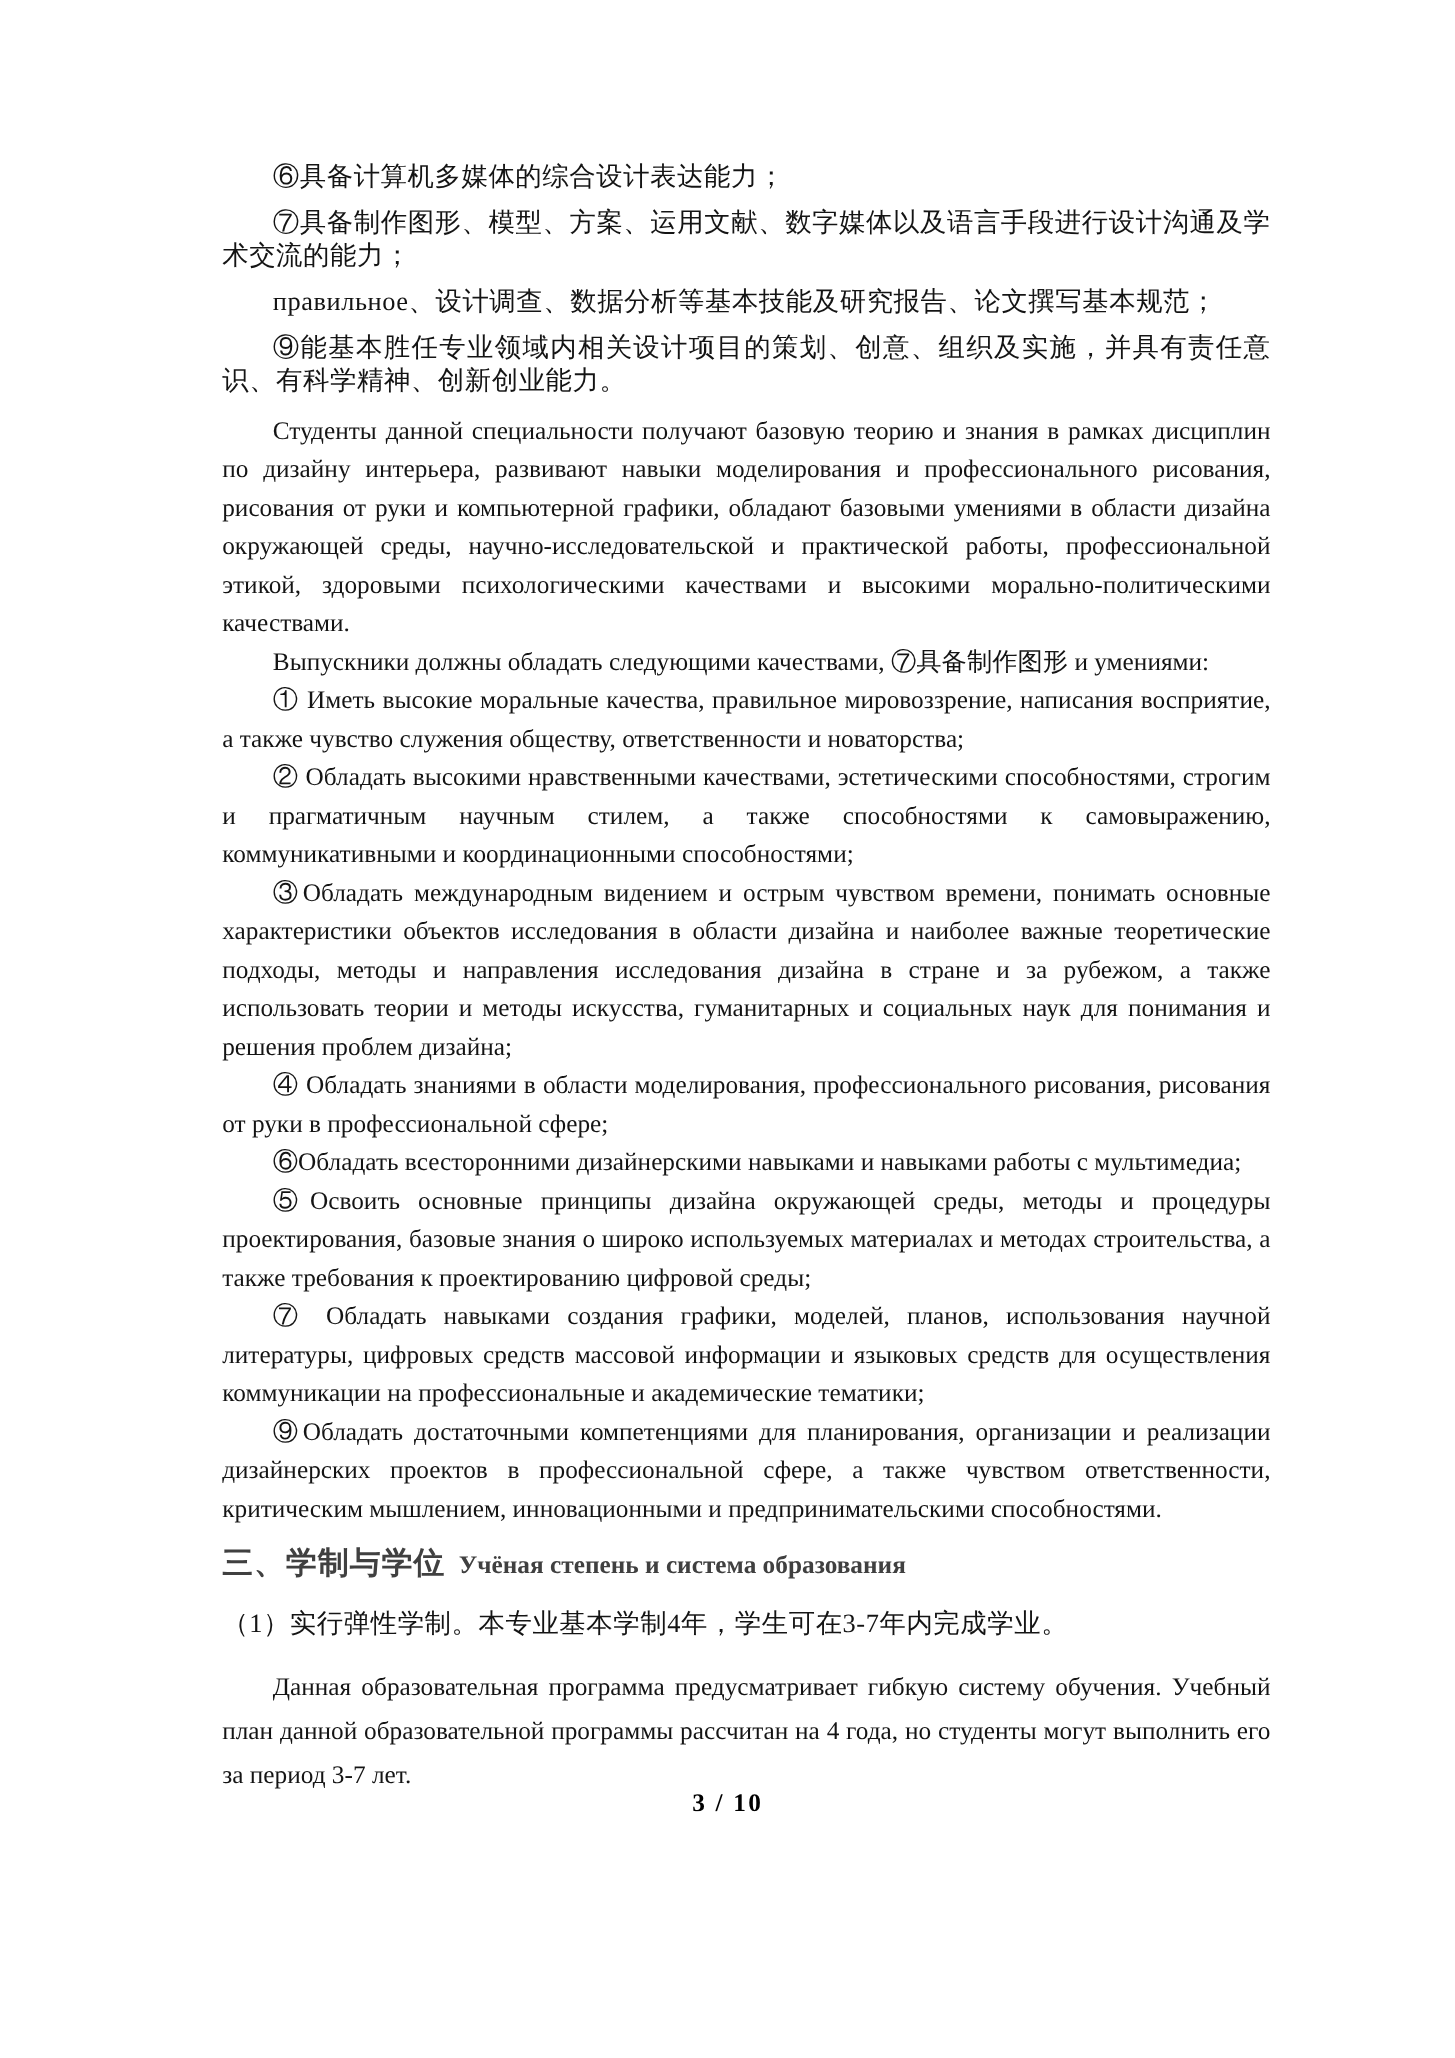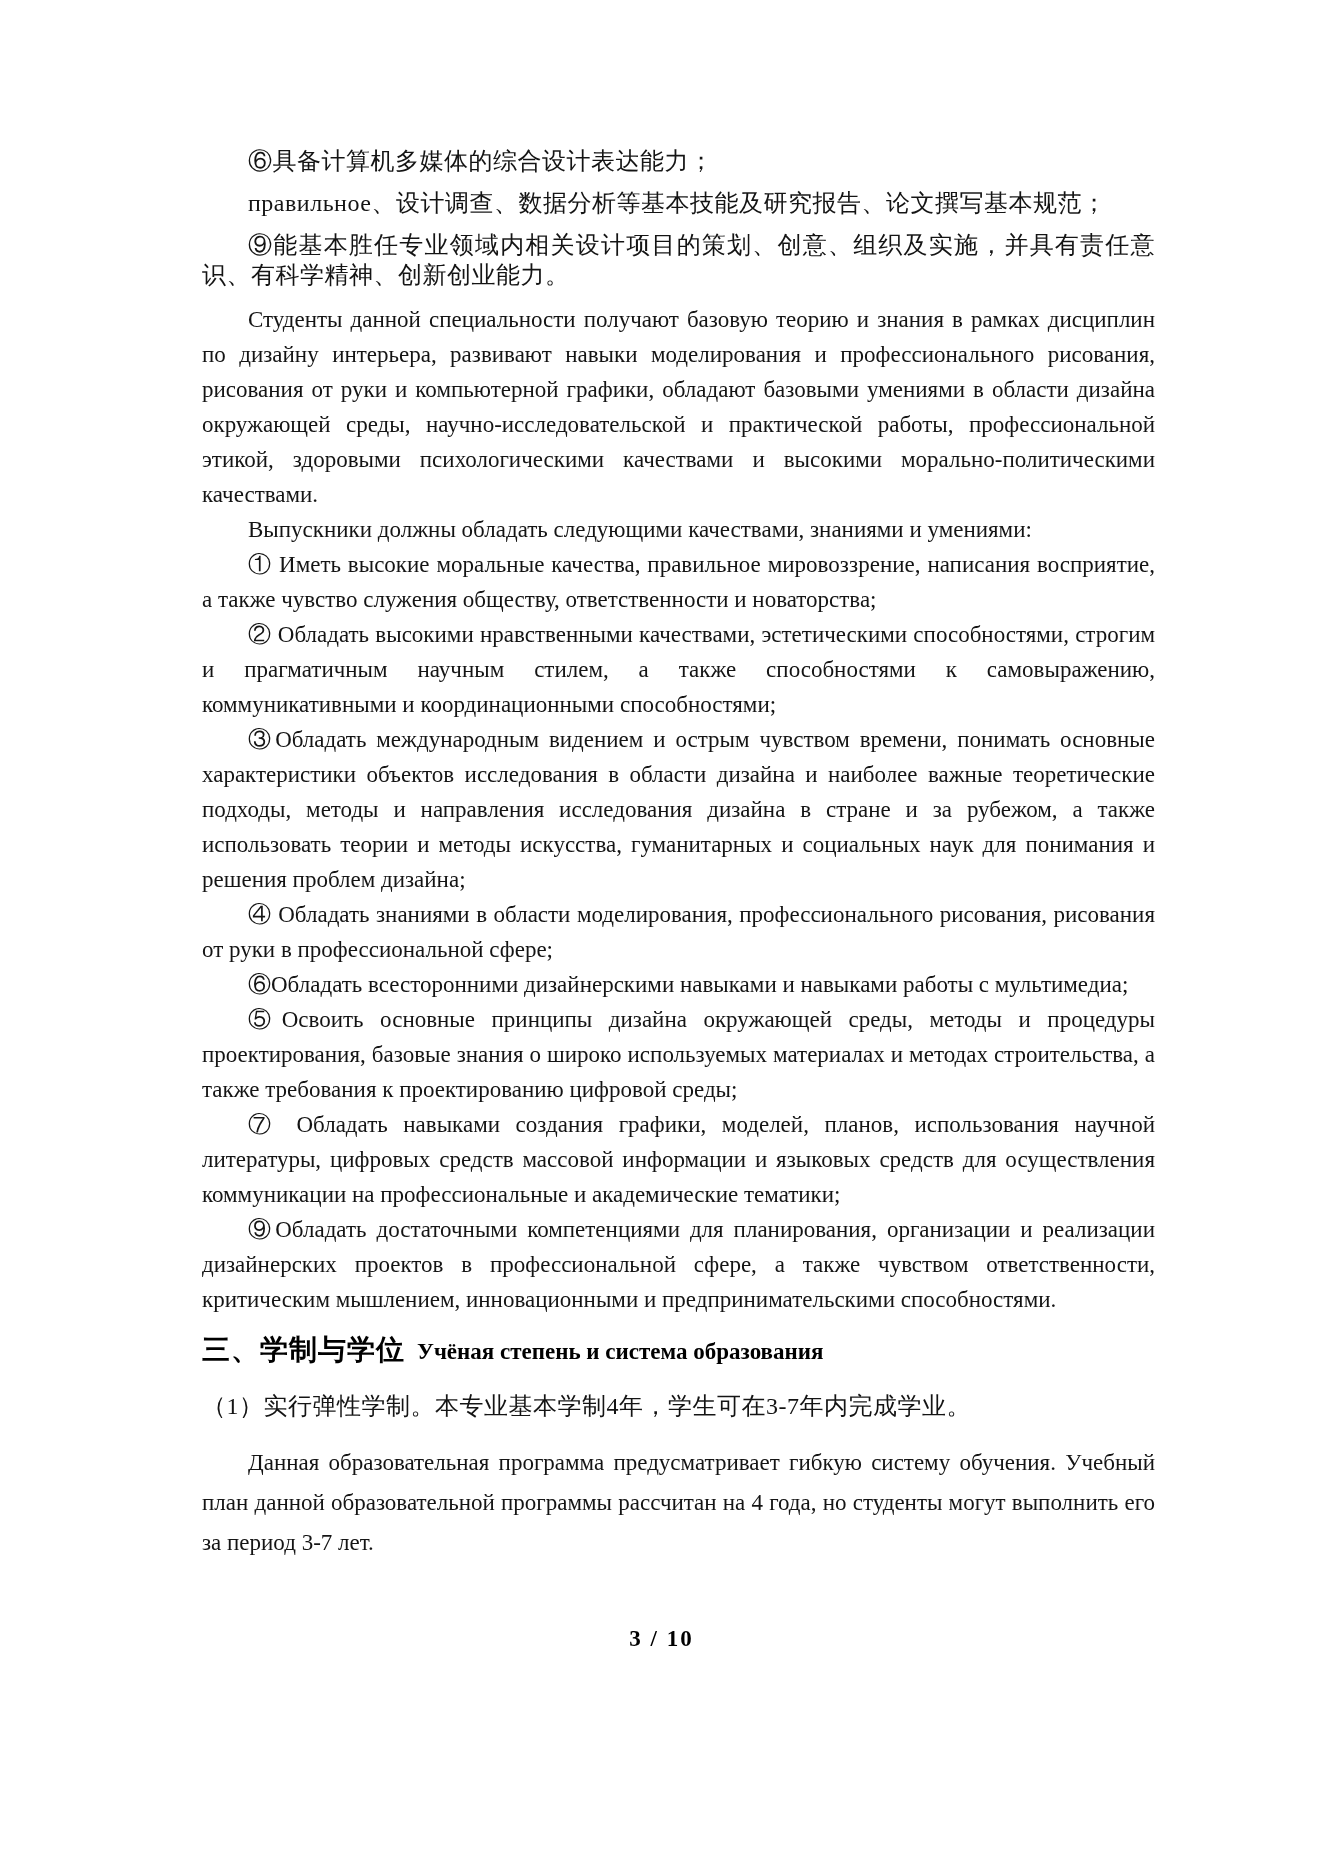--- a/index.html
+++ b/index.html
@@ -37,21 +37,21 @@
   p.ru {
     font-size: 23px;
     line-height: 35px;
     margin-bottom: 0;
   }
   h2.section-heading {
     margin: 12px 0 18px 0;
     padding: 0;
     line-height: 42px;
     font-weight: bold;
-    color: #000000;
+    color: #404040;
     white-space: nowrap;
   }
   h2.section-heading .zh-part {
     font-size: 28px;
     letter-spacing: 1px;
   }
   h2.section-heading .ru-part {
     font-size: 23px;
     margin-left: 12px;
   }
@@ -77,28 +77,29 @@
   }
 </style>
 </head>
 <body>
 
 <div class="page">
   <div class="content">
 
     <p class="para zh">⑥具备计算机多媒体的综合设计表达能力；</p>
 
+    <p class="para zh">⑦具备制作图形、模型、方案、运用文献、数字媒体以及语言手段进行设计沟通及学术交流的能力；</p>
 
     <p class="para zh">правильное、设计调查、数据分析等基本技能及研究报告、论文撰写基本规范；</p>
 
     <p class="para zh">⑨能基本胜任专业领域内相关设计项目的策划、创意、组织及实施，并具有责任意识、有科学精神、创新创业能力。</p>
 
     <p class="para ru">Студенты данной специальности получают базовую теорию и знания в рамках дисциплин по дизайну интерьера, развивают навыки моделирования и профессионального рисования, рисования от руки и компьютерной графики, обладают базовыми умениями в области дизайна окружающей среды, научно-исследовательской и практической работы, профессиональной этикой, здоровыми психологическими качествами и высокими морально-политическими качествами.</p>
 
-    <p class="para ru">Выпускники должны обладать следующими качествами, знаниями и умениями:</p>
+    <p class="para ru">Выпускники должны обладать следующими качествами, ⑦具备制作图形 и умениями:</p>
 
     <p class="para ru">① Иметь высокие моральные качества, правильное мировоззрение, написания восприятие, а также чувство служения обществу, ответственности и новаторства;</p>
 
     <p class="para ru">② Обладать высокими нравственными качествами, эстетическими способностями, строгим и прагматичным научным стилем, а также способностями к самовыражению, коммуникативными и координационными способностями;</p>
 
     <p class="para ru">③Обладать международным видением и острым чувством времени, понимать основные характеристики объектов исследования в области дизайна и наиболее важные теоретические подходы, методы и направления исследования дизайна в стране и за рубежом, а также использовать теории и методы искусства, гуманитарных и социальных наук для понимания и решения проблем дизайна;</p>
 
     <p class="para ru">④ Обладать знаниями в области моделирования, профессионального рисования, рисования от руки в профессиональной сфере;</p>
 
     <p class="para ru">⑥Обладать всесторонними дизайнерскими навыками и навыками работы с мультимедиа;</p>

